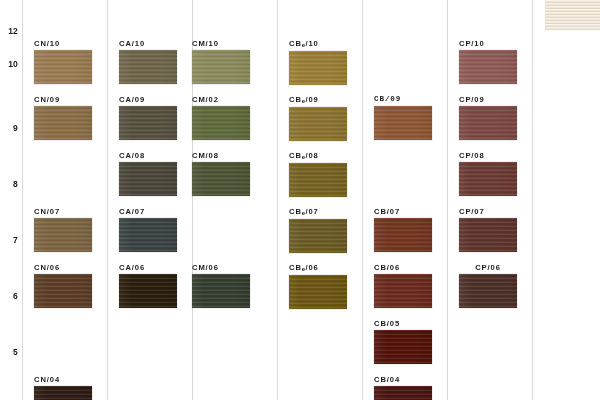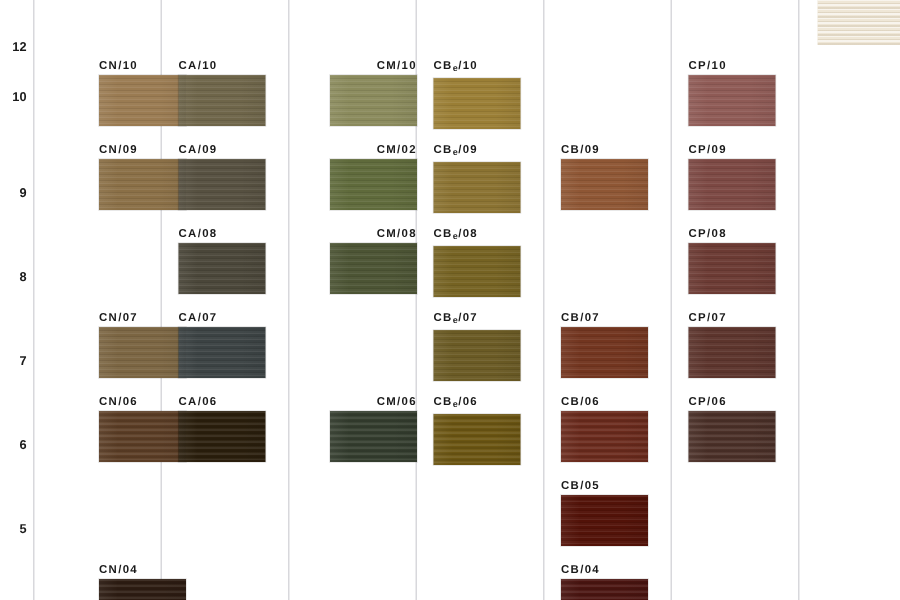--- a/index.html
+++ b/index.html
@@ -156,21 +156,21 @@
       <div class="vrule" style="left: 22px;"></div>
       <div class="vrule" style="left: 107px;"></div>
       <div class="vrule" style="left: 192px;"></div>
       <div class="vrule" style="left: 277px;"></div>
       <div class="vrule" style="left: 362px;"></div>
       <div class="vrule" style="left: 447px;"></div>
       <div class="vrule" style="left: 532px;"></div>
     </div>
 
   <div>
-      <div class="column" style="left: 22px; margin-left: 32px;">
+      <div class="column" style="left: 22px;">
         <div class="cell" style="top: 40px;">
           <div class="cell-label">CN/10</div>
           <div class="swatch" style="background: rgb(154, 123, 82);"></div>
         </div>
         <div class="cell" style="top: 96px;">
           <div class="cell-label">CN/09</div>
           <div class="swatch" style="background: rgb(138, 111, 70);"></div>
         </div>
         <div class="cell" style="top: 208px;">
           <div class="cell-label">CN/07</div>
@@ -200,21 +200,21 @@
         </div>
         <div class="cell" style="top: 208px;">
           <div class="cell-label">CA/07</div>
           <div class="swatch" style="background: rgb(59, 66, 67);"></div>
         </div>
         <div class="cell" style="top: 264px;">
           <div class="cell-label">CA/06</div>
           <div class="swatch" style="background: rgb(42, 30, 12);"></div>
         </div>
       </div>
-      <div class="column" style="left: 208px; text-align: right;">
+      <div class="column" style="left: 180px;">
         <div class="cell" style="top: 40px;">
           <div class="cell-label">CM/10</div>
           <div class="swatch" style="background: rgb(138, 138, 92);"></div>
         </div>
         <div class="cell" style="top: 96px;">
           <div class="cell-label">CM/02</div>
           <div class="swatch" style="background: rgb(95, 106, 59);"></div>
         </div>
         <div class="cell" style="top: 152px;">
           <div class="cell-label">CM/08</div>
@@ -241,21 +241,21 @@
         <div class="cell" style="top: 208px;">
           <div class="cell-label"><span>CB</span><span class="sub">e</span><span>/07</span></div>
           <div class="swatch" style="background: rgb(106, 90, 36);"></div>
         </div>
         <div class="cell" style="top: 264px;">
           <div class="cell-label"><span>CB</span><span class="sub">e</span><span>/06</span></div>
           <div class="swatch" style="background: rgb(107, 85, 18);"></div>
         </div>
       </div>
       <div class="column" style="left: 362px;">
-        <div class="cell" style="top: 96px;">
+        <div class="cell" style="top: 96px; font-family: Liberation Mono, monospace;">
           <div class="cell-label">CB/09</div>
           <div class="swatch" style="background: rgb(142, 86, 52);"></div>
         </div>
         <div class="cell" style="top: 208px;">
           <div class="cell-label">CB/07</div>
           <div class="swatch" style="background: rgb(114, 53, 31);"></div>
         </div>
         <div class="cell" style="top: 264px;">
           <div class="cell-label">CB/06</div>
           <div class="swatch" style="background: rgb(106, 42, 28);"></div>
@@ -279,21 +279,21 @@
           <div class="swatch" style="background: rgb(124, 72, 67);"></div>
         </div>
         <div class="cell" style="top: 152px;">
           <div class="cell-label">CP/08</div>
           <div class="swatch" style="background: rgb(107, 58, 51);"></div>
         </div>
         <div class="cell" style="top: 208px;">
           <div class="cell-label">CP/07</div>
           <div class="swatch" style="background: rgb(92, 52, 44);"></div>
         </div>
-        <div class="cell" style="top: 264px;">
+        <div class="cell" style="top: 264px; text-align: center;">
           <div class="cell-label">CP/06</div>
           <div class="swatch" style="background: rgb(75, 48, 40);"></div>
         </div>
       </div>
     </div>
 
   <div class="corner-sample" style="left: 545px; top: 0px; width: 55px; height: 30px; background: rgb(239, 231, 215);">
     <div class="grain"></div>
   </div>
 

